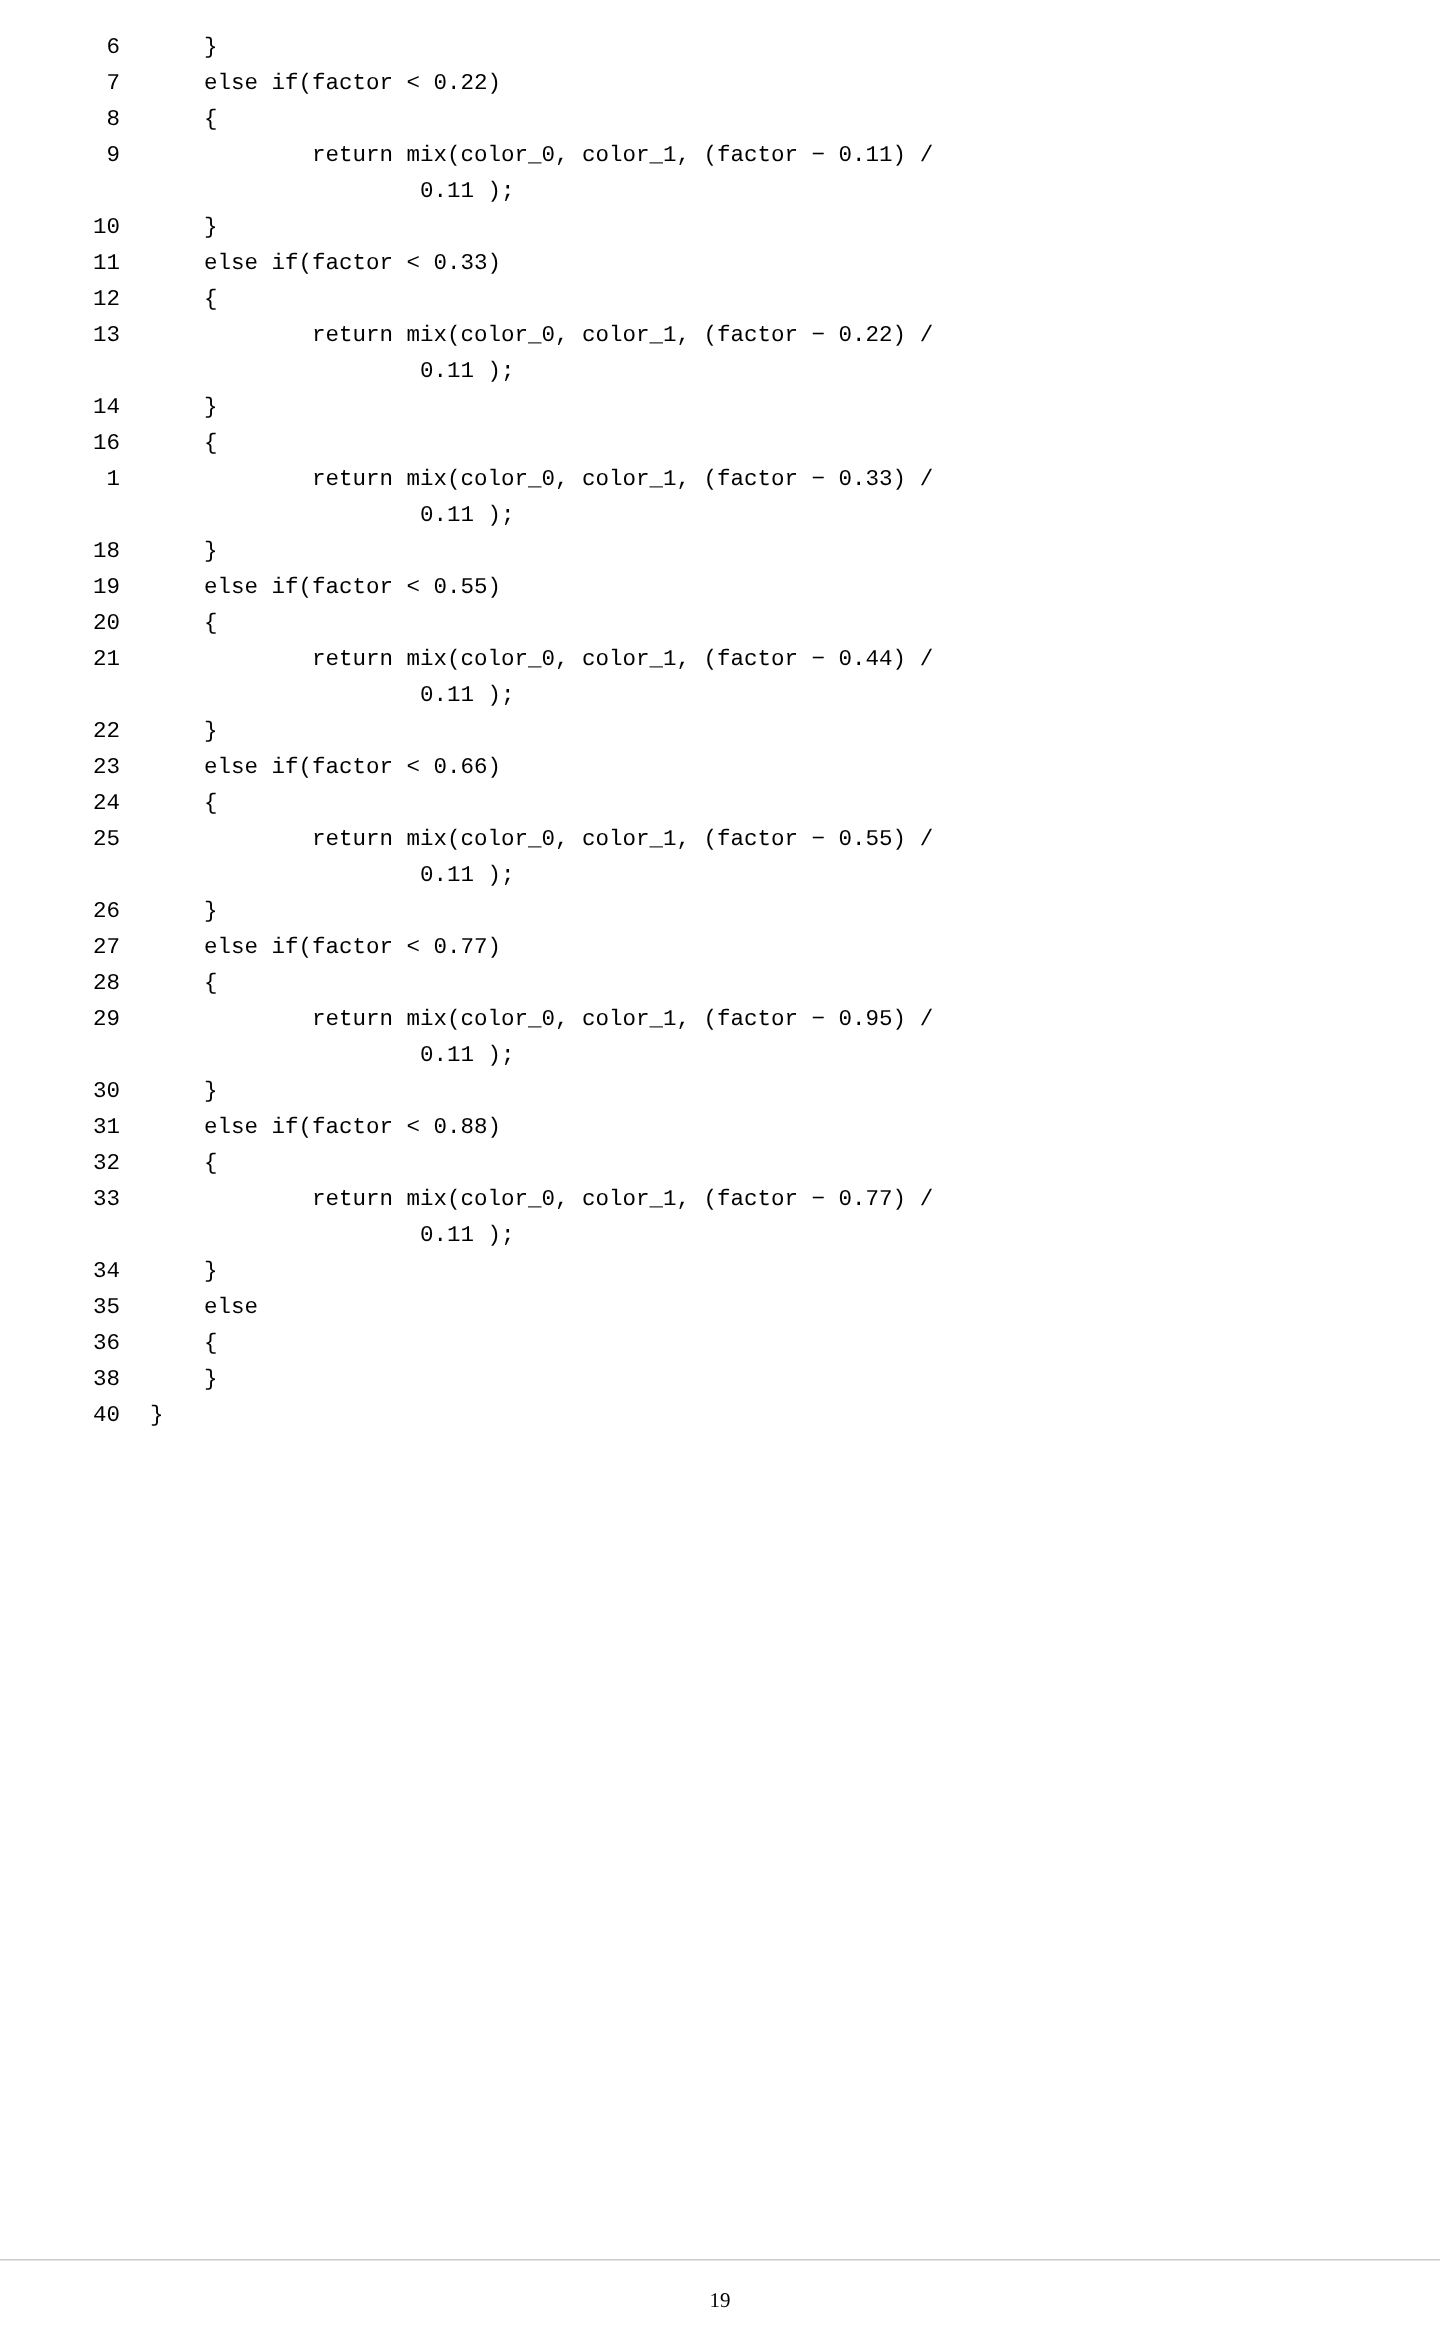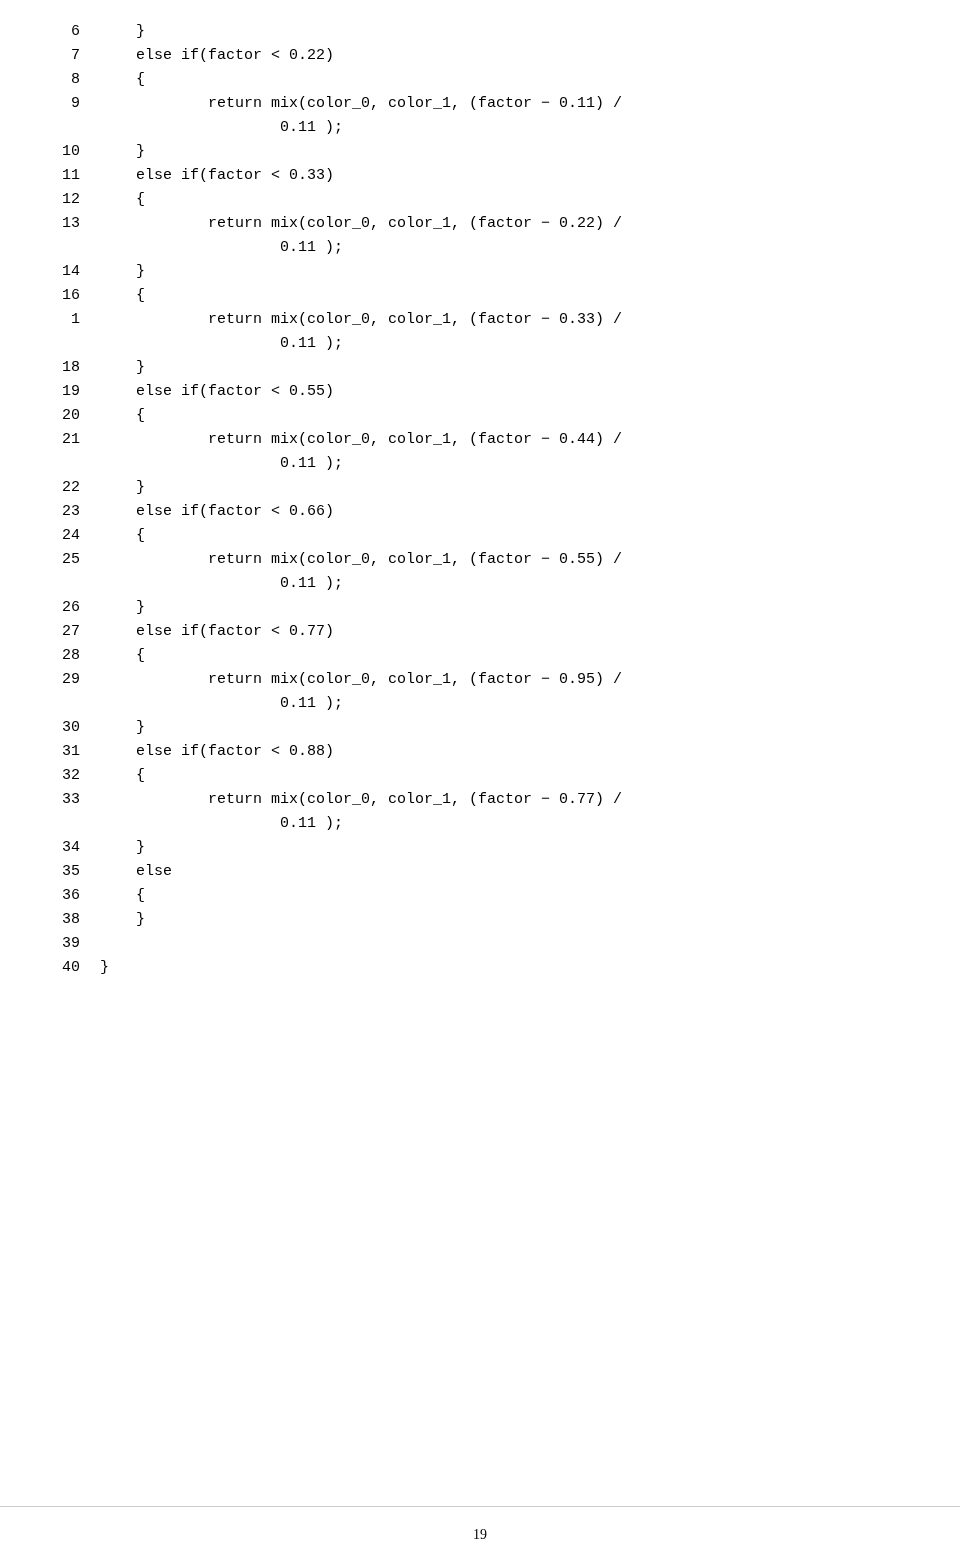--- a/index.html
+++ b/index.html
@@ -217,24 +217,20 @@
     <span class="line-number">36</span>
     <span class="line-content">    {</span>
   </div>
 
 
   <div class="code-line">
     <span class="line-number">38</span>
     <span class="line-content">    }</span>
   </div>
 
-  <div class="code-line">
-    <span class="line-number">39</span>
-    <span class="line-content"></span>
-  </div>
 
   <div class="code-line">
     <span class="line-number">40</span>
     <span class="line-content">}</span>
   </div>
 
 </div>
 
 <div class="page-footer">
   <span>19</span>

